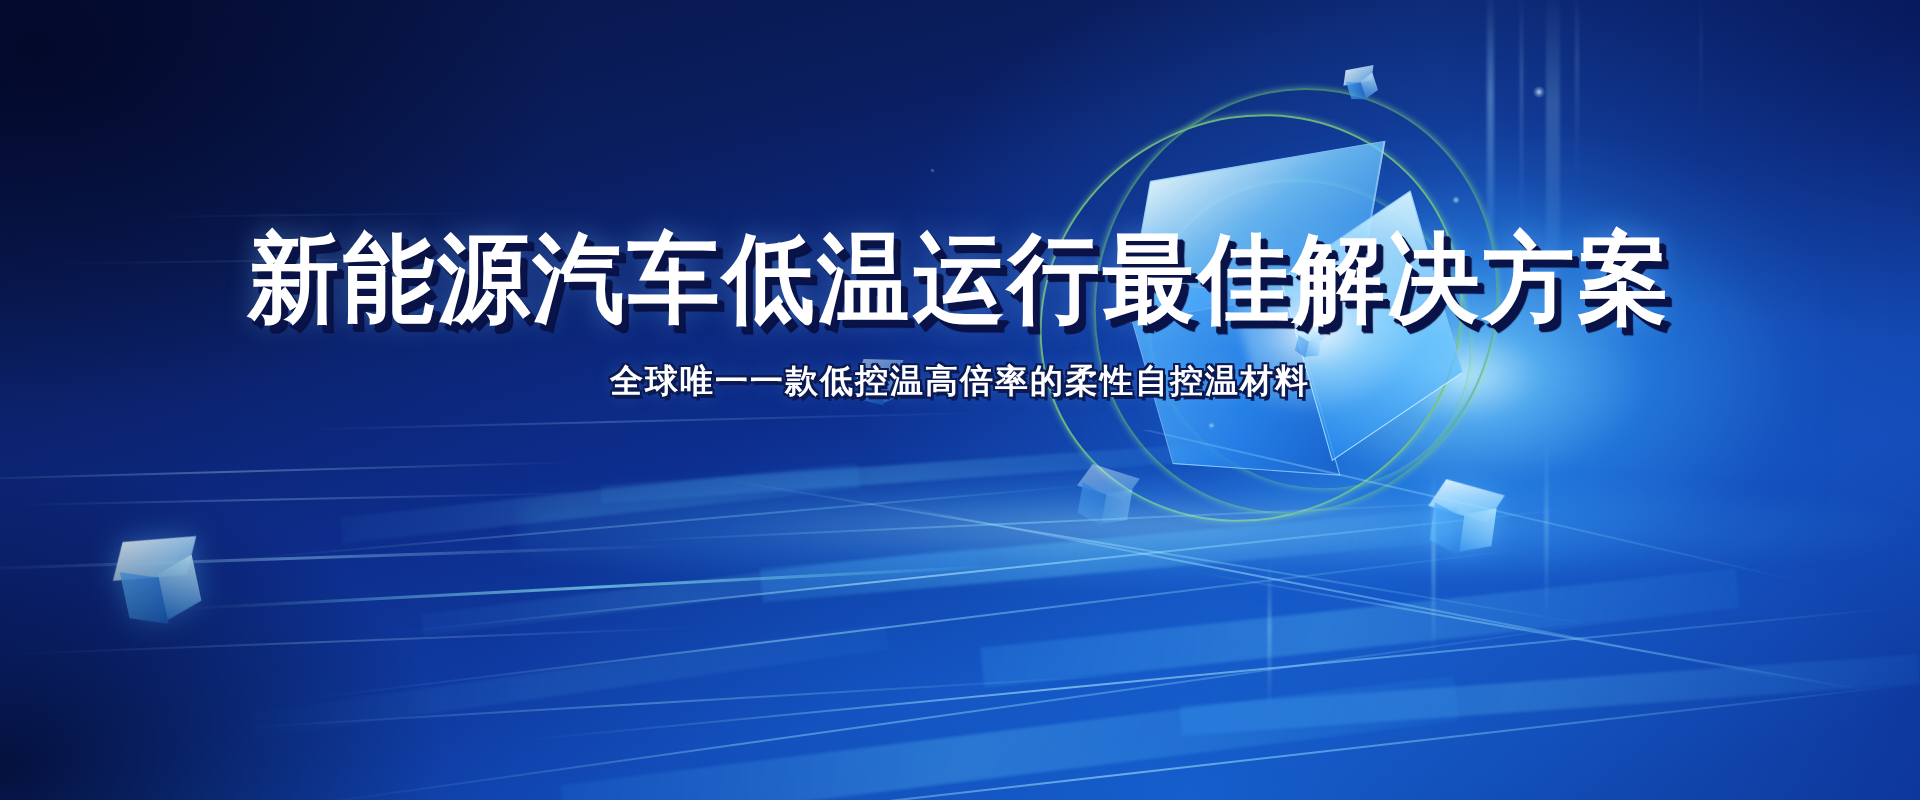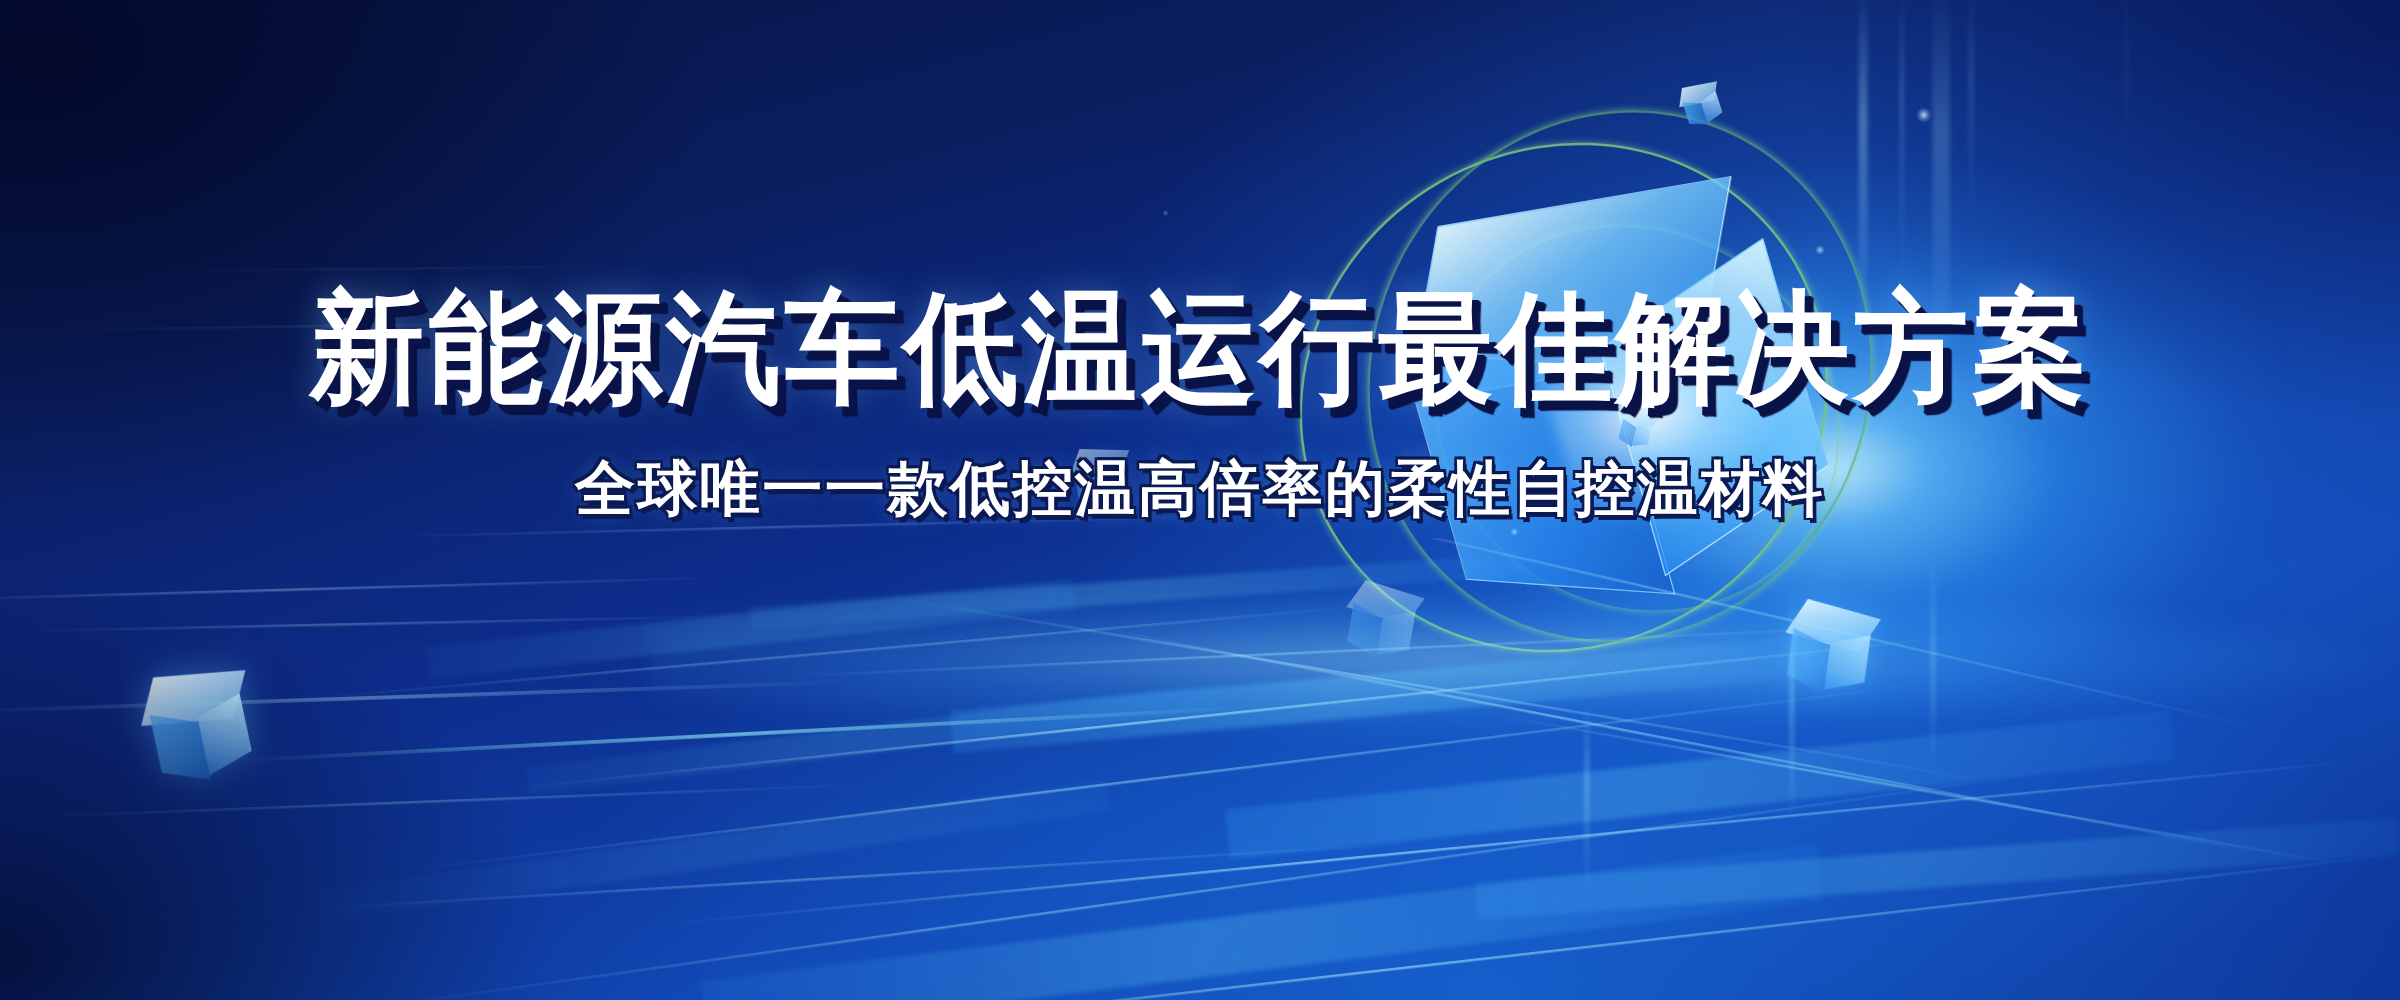--- a/index.html
+++ b/index.html
@@ -179,21 +179,21 @@
     white-space:nowrap;
     text-shadow:
        5px 6px 0 #0a1348,
        6px 7px 0 #0a1348,
        7px 8px 1px rgba(6,12,58,0.95),
        0 0 26px rgba(120,190,255,0.45);
     transform:scaleY(1.06);
   }
   .subline{
     margin-top:34px;
-    font-size:48px;
+    font-size:33px;
     font-weight:700;
     color:#ffffff;
     letter-spacing:2px;
     white-space:nowrap;
     text-shadow:
       -2px 0 0 #0b1a52, 2px 0 0 #0b1a52, 0 -2px 0 #0b1a52, 0 2px 0 #0b1a52,
       -2px -2px 0 #0b1a52, 2px -2px 0 #0b1a52, -2px 2px 0 #0b1a52, 2px 2px 0 #0b1a52,
        3px 4px 0 #0b1a52,
        0 0 18px rgba(110,185,255,0.35);
   }

